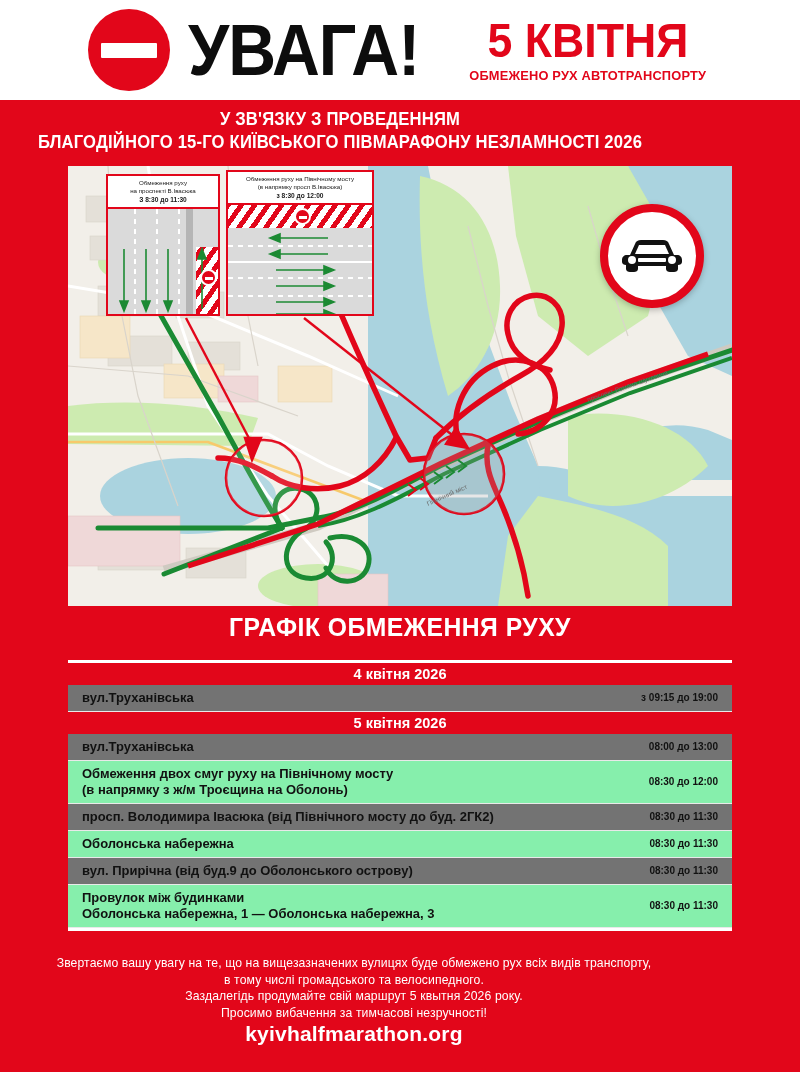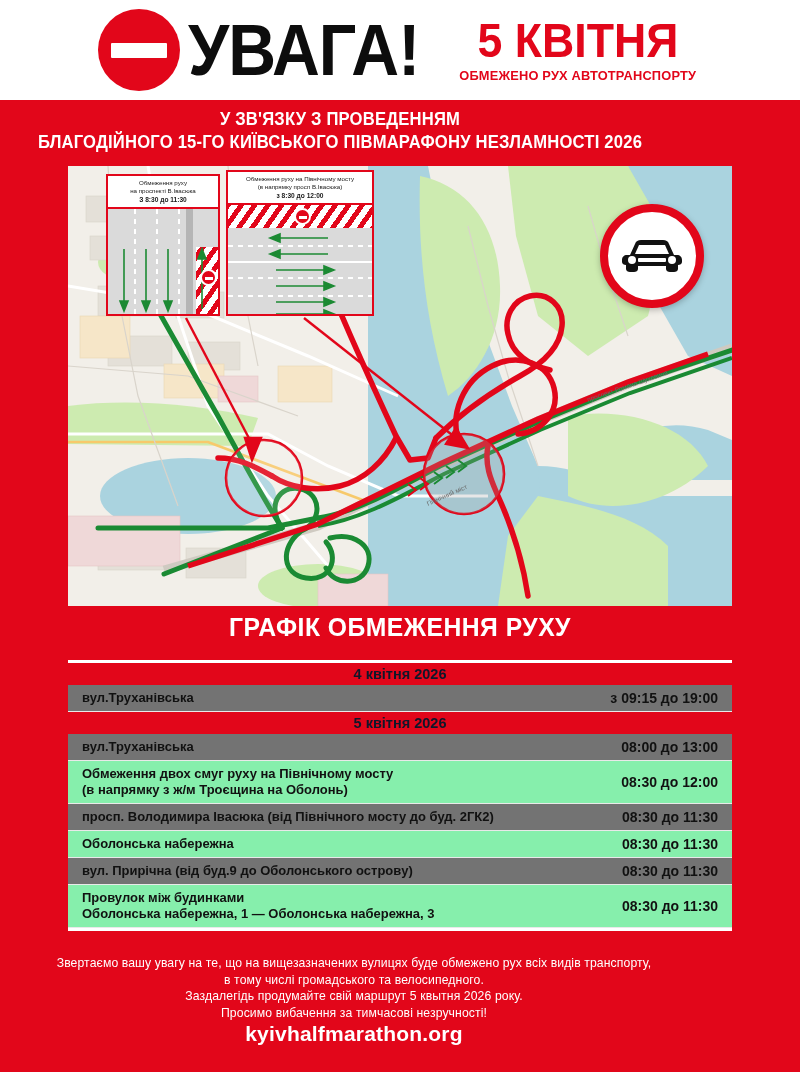--- a/index.html
+++ b/index.html
@@ -23,21 +23,21 @@
   
   .header {
     position: absolute;
     top: 0; left: 0;
     width: 800px;
     height: 100px;
     background: #ffffff;
     display: flex;
     align-items: center;
     justify-content: center;
-    gap: 8px;
+    gap: 18px;
   }
 
   .no-entry-sign {
     width: 82px;
     height: 82px;
     border-radius: 50%;
     background: #e2061a;
     position: relative;
     flex: 0 0 auto;
   }
@@ -216,21 +216,21 @@
   .table {
     position: absolute;
     left: 68px;
     top: 660px;
     width: 664px;
     border-top: 3px solid #ffffff;
     border-bottom: 3px solid #ffffff;
   }
   .row-date {
     background: #e2061a;
-    color: #0f172a;
+    color: #ffffff;
     text-align: center;
     font-family: "Liberation Sans Narrow", "Liberation Sans", sans-serif;
     font-weight: bold;
     font-size: 14.5px;
     line-height: 22px;
     height: 22px;
     transform: scaleX(1);
   }
   .row {
     display: flex;
@@ -249,21 +249,21 @@
     line-height: 16px;
     color: #111111;
     transform: scaleX(0.97);
     transform-origin: left center;
     white-space: pre-line;
     padding: 5px 0;
   }
   .row .time {
     font-family: "Liberation Sans Narrow", "Liberation Sans", sans-serif;
     font-weight: bold;
-    font-size: 14px;
+    font-size: 10px;
     line-height: 16px;
     color: #111111;
     white-space: nowrap;
     padding-left: 12px;
   }
   .row.tall { min-height: 42px; }
 
   
   .footer {
     position: absolute;

